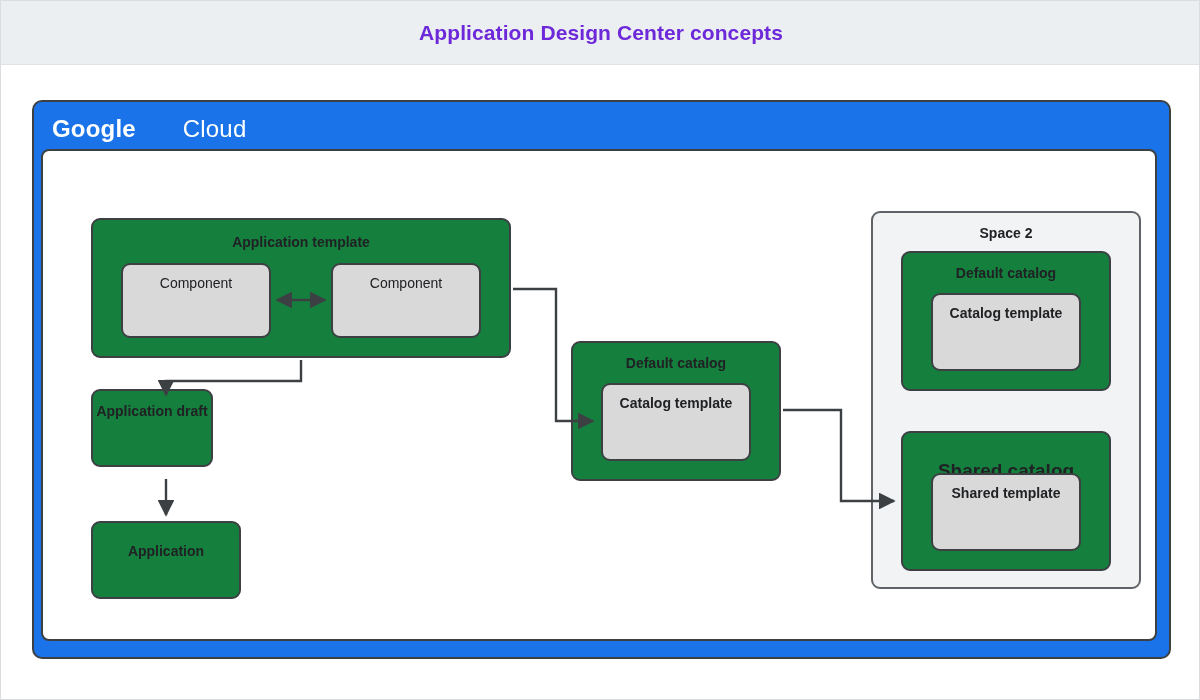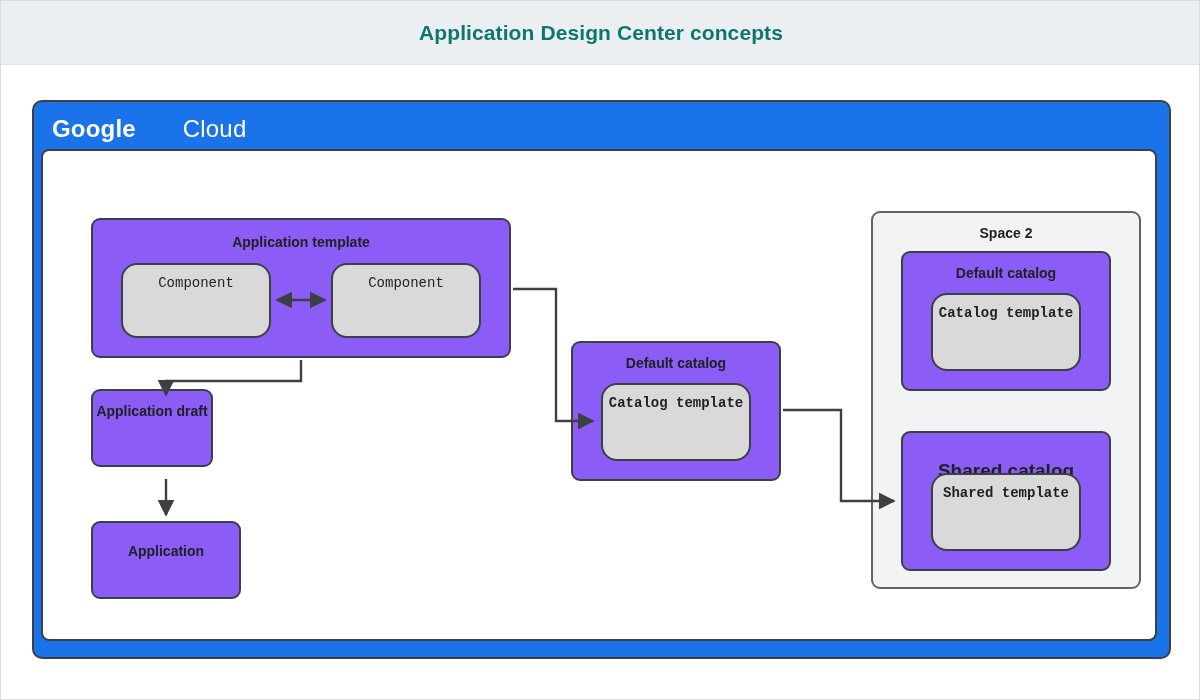--- a/index.html
+++ b/index.html
@@ -25,21 +25,21 @@
     width: 1200px; height: 64px;
     background: #eceff1;
     border-bottom: 1px solid #dfe3e6;
     display: flex;
     align-items: center;
     justify-content: center;
   }
   #page-title {
     font-size: 21px;
     font-weight: bold;
-    color: #0f766e;
+    color: #6d28d9;
     letter-spacing: .1px;
   }
 
   
   .node {
     position: absolute;
     border: 2px solid #3c4043;
     border-radius: 9px;
   }
   .node > .node-label {
@@ -83,29 +83,28 @@
     background: #f1f3f4;
     border-color: #5f6368;
   }
   #space-1 { left: 60px; top: 177px; width: 748px; height: 441px; }
   #space-1 > .node-label { top: 12px; font-size: 14px; }
   #space-2 { left: 870px; top: 210px; width: 270px; height: 378px; }
   #space-2 > .node-label { top: 12px; font-size: 14px; }
 
   
   .blue-card {
-    background: #8b5cf6;
+    background: #15803d;
     border-color: #3c4043;
     text-decoration: underline;
   }
   .gray-card {
     background: #d9d9d9;
     border-color: #3c4043;
-    border-radius: 16px;
-    font-family: Liberation Mono, monospace;
+    border-radius: 9px;
   }
 
   #application-template { left: 90px; top: 217px; width: 420px; height: 140px; }
   #application-template > .node-label { top: 14px; font-size: 14px; }
   #component-1 { left: 120px; top: 262px; width: 150px; height: 75px; }
   #component-2 { left: 330px; top: 262px; width: 150px; height: 75px; }
   #component-1 > .node-label,
   #component-2 > .node-label { top: 10px; font-size: 14px; font-weight: normal; }
 
   #application-draft { left: 90px; top: 388px; width: 122px; height: 78px; }

